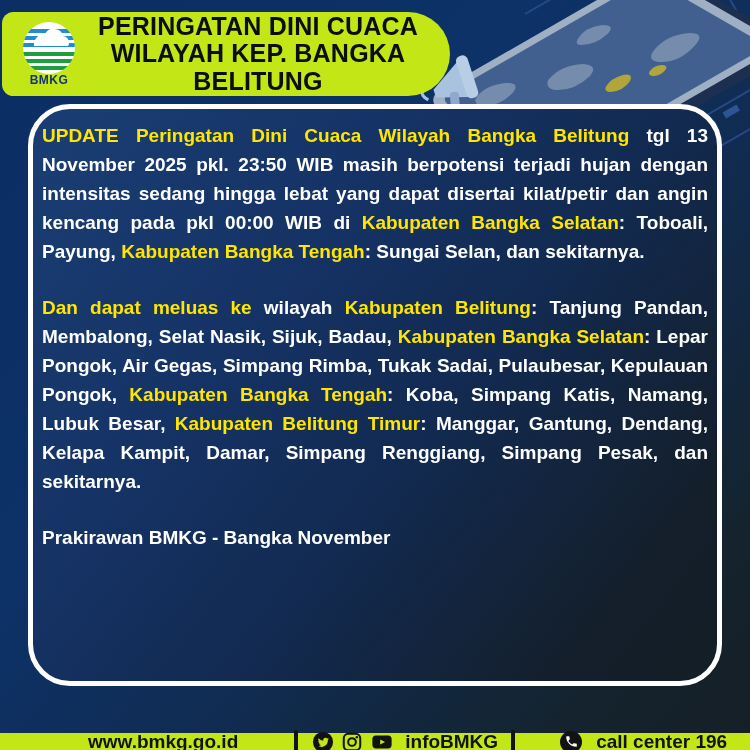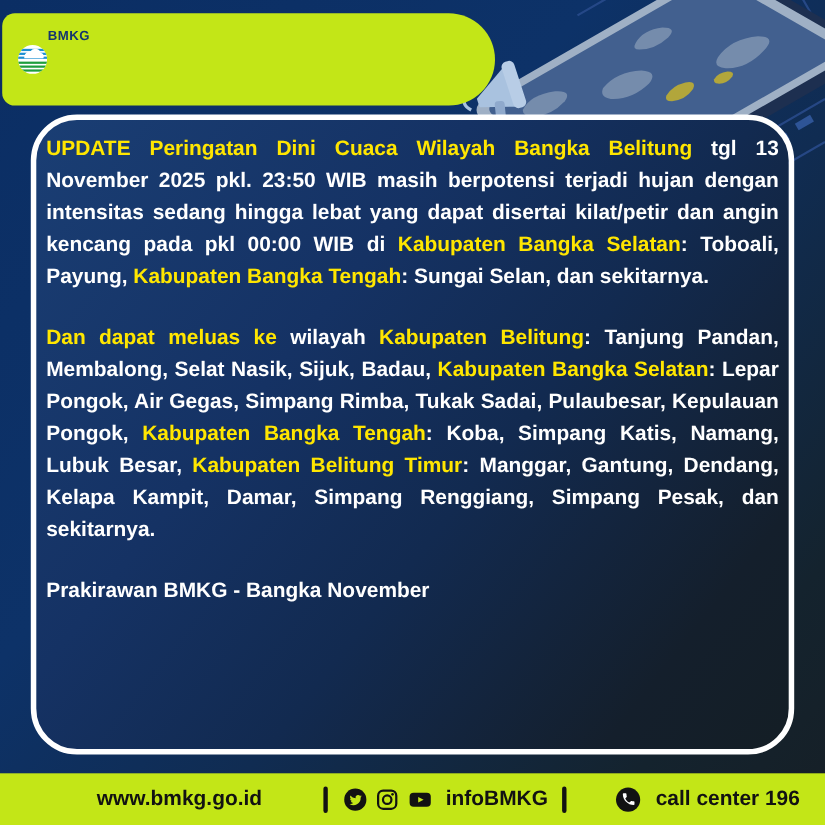--- a/index.html
+++ b/index.html
@@ -10,39 +10,39 @@
   }
   
   .illus{position:absolute;top:0;right:0;width:345px;height:155px;}
   
   .banner{
     position:absolute;left:2px;top:12px;width:448px;height:84px;
     background:var(--accent_green,#c3e617);
     border-radius:12px 44px 44px 12px;
     display:flex;align-items:center;box-sizing:border-box;padding:0 16px 0 14px;
   }
-  .logo{width:66px;display:flex;flex-direction:row;flex:0 0 auto;}
+  .logo{width:66px;display:flex;flex-direction:column;align-items:center;flex:0 0 auto;}
   .logo svg{display:block;}
   .logo-label{font-size:12px;font-weight:bold;color:#14356e;letter-spacing:.5px;margin-top:-2px;}
   .banner-title{flex:1;text-align:center;color:#0d0d0d;font-weight:bold;font-size:25px;line-height:1.1;letter-spacing:.2px;}
   
   .bulletin-box{
     position:absolute;left:28px;top:104px;width:694px;height:582px;box-sizing:border-box;
     border:5px solid #ffffff;border-radius:42px;
     background:linear-gradient(128deg,#1a3e74 0%,#153264 35%,#122a50 58%,#141f2c 85%,#141e25 100%);
     padding:9px 9px;overflow:hidden;
   }
   .bulletin-text{color:#fff;font-size:19px;font-weight:bold;line-height:29px;text-align:justify;}
   .bulletin-text p{margin:0 0 27px 0;}
   .bulletin-text p:first-child{margin-top:3px;}
   .bulletin-text .y{color:var(--highlight_yellow,#ffe600);}
   .bulletin-text .w{color:#ffffff;}
   
   .footer-bar{
-    position:absolute;left:0;bottom:0;width:750px;height:47px;
+    position:absolute;left:0;bottom:0;width:750px;height:17px;
     background:var(--accent_green,#c3e617);
     display:flex;align-items:center;color:#121212;font-weight:bold;font-size:19px;
   }
   .footer-bar .site{margin-left:88px;}
   .f-divider{width:4px;height:24px;background:#121212;border-radius:2px;display:inline-block;}
   .div1{margin-left:56px;} .div2{margin-left:13px;}
   .social{display:flex;align-items:center;gap:7px;margin-left:14px;}
   .social .handle{margin-left:4px;}
   .call{display:flex;align-items:center;gap:13px;margin-left:44px;}
   .icon{display:inline-flex;align-items:center;justify-content:center;}
@@ -111,20 +111,24 @@
           <rect x="0" y="15" width="54" height="4" fill="#1d8fd1"></rect>
           <rect x="0" y="22" width="54" height="4" fill="#1d8fd1"></rect>
           <path d="M12 22 q2 -9 11 -9 q3 -6 10 -5 q7 1 8 7 q6 1 6 7 q0 2 -1 3 L12 25 Z" fill="#ffffff"></path>
           <rect x="0" y="31" width="54" height="4" fill="#1e9e3c"></rect>
           <rect x="0" y="38" width="54" height="4" fill="#1e9e3c"></rect>
           <rect x="0" y="45" width="54" height="4" fill="#1e9e3c"></rect>
         </g>
       </svg>
       <div class="logo-label">BMKG</div>
     </div>
+    <div class="banner-title">
+      <div>PERINGATAN DINI CUACA</div>
+      <div>WILAYAH KEP. BANGKA BELITUNG</div>
+    </div>
   </header>
 
   <main class="bulletin-box">
     <div class="bulletin-text" id="paragraphs">
         <p><span class="y">UPDATE Peringatan Dini Cuaca Wilayah Bangka Belitung</span><span class="w"> tgl 13 November 2025 pkl. 23:50 WIB masih berpotensi terjadi hujan dengan intensitas sedang hingga lebat yang dapat disertai kilat/petir dan angin kencang pada pkl 00:00 WIB di </span><span class="y">Kabupaten Bangka Selatan</span><span class="w">: Toboali, Payung, </span><span class="y">Kabupaten Bangka Tengah</span><span class="w">: Sungai Selan, dan sekitarnya.</span></p>
         <p><span class="y">Dan dapat meluas ke</span><span class="w"> wilayah </span><span class="y">Kabupaten Belitung</span><span class="w">: Tanjung Pandan, Membalong, Selat Nasik, Sijuk, Badau, </span><span class="y">Kabupaten Bangka Selatan</span><span class="w">: Lepar Pongok, Air Gegas, Simpang Rimba, Tukak Sadai, Pulaubesar, Kepulauan Pongok, </span><span class="y">Kabupaten Bangka Tengah</span><span class="w">: Koba, Simpang Katis, Namang, Lubuk Besar, </span><span class="y">Kabupaten Belitung Timur</span><span class="w">: Manggar, Gantung, Dendang, Kelapa Kampit, Damar, Simpang Renggiang, Simpang Pesak, dan sekitarnya.</span></p>
         <p><span class="w">Prakirawan BMKG - Bangka November</span></p>
       </div>
   </main>
 

